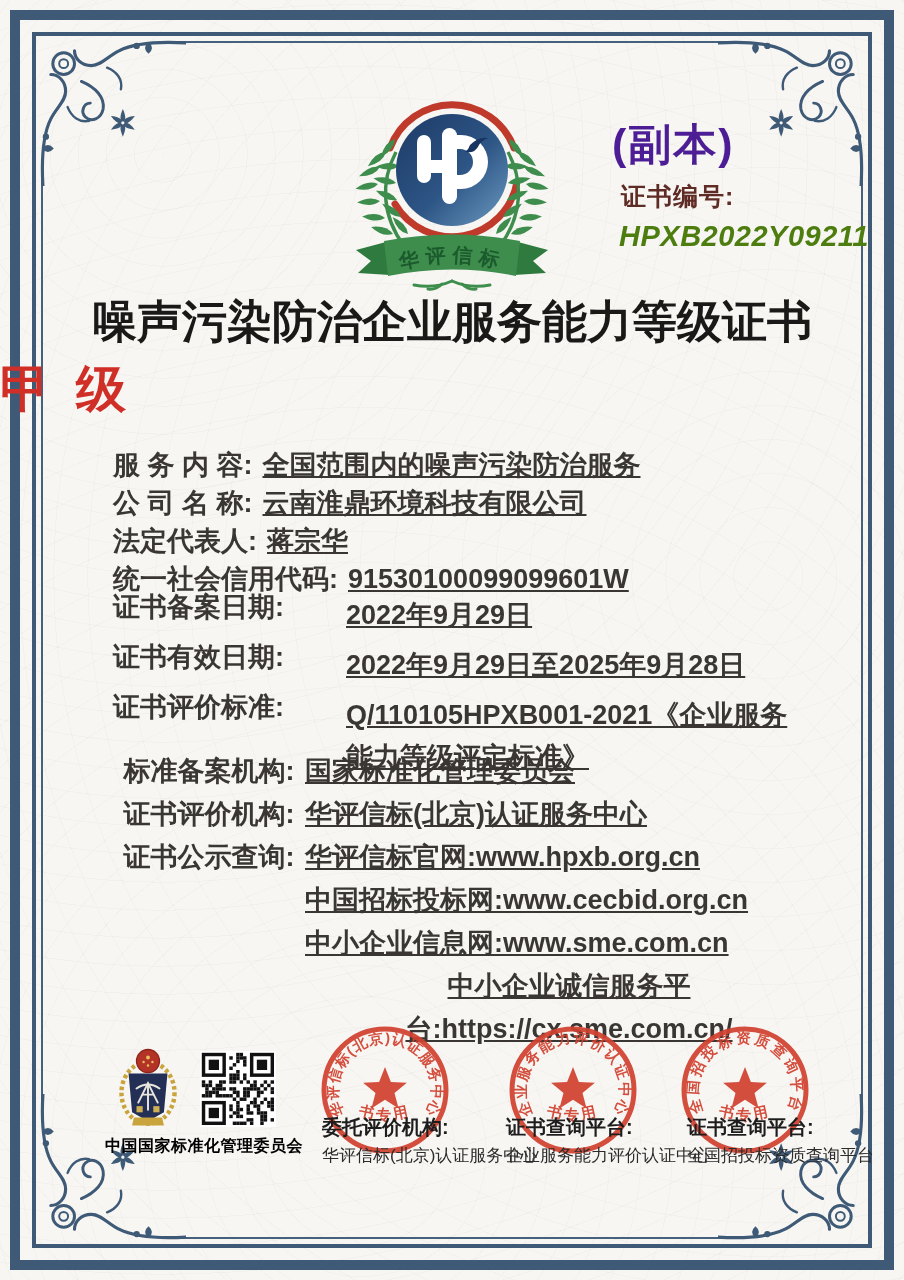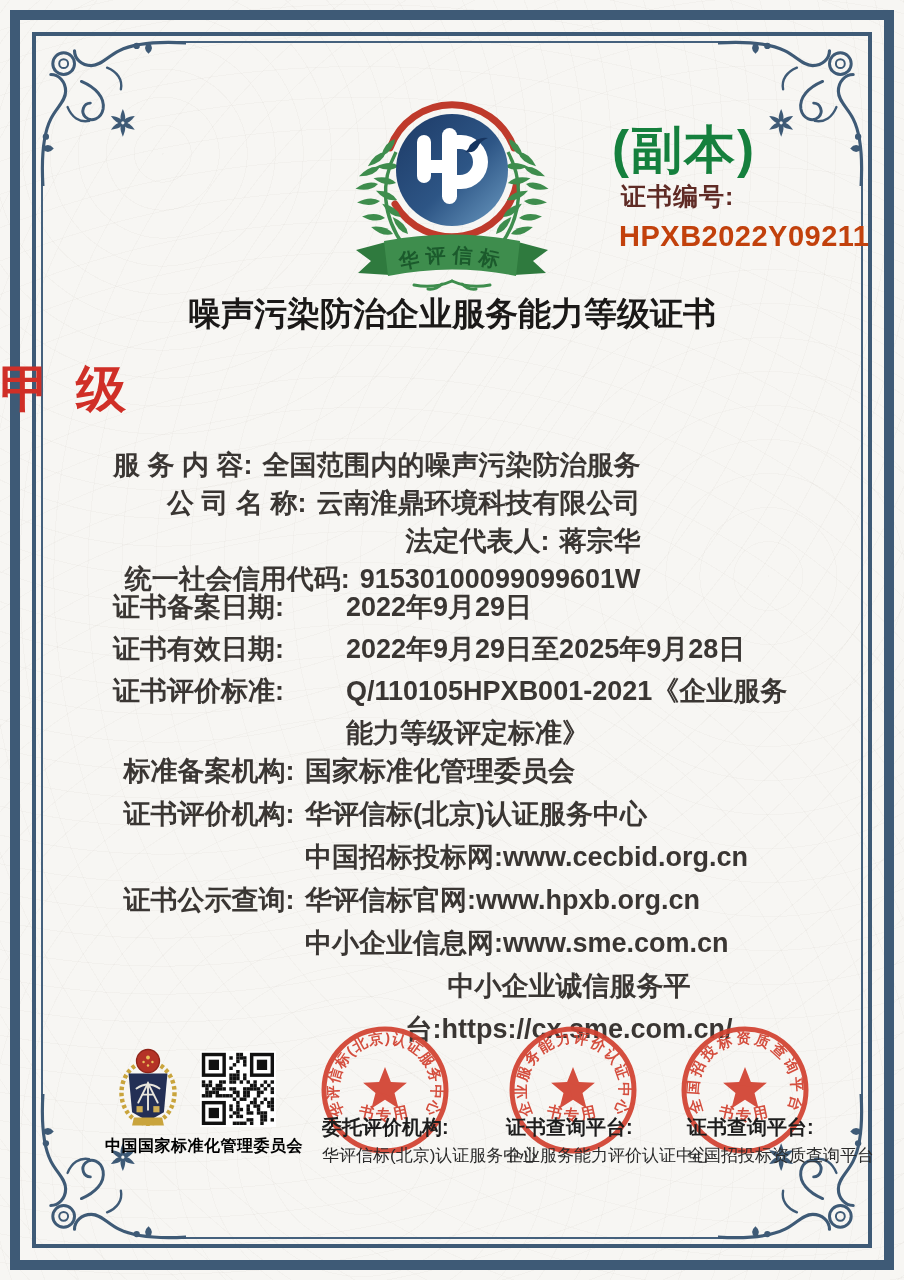--- a/index.html
+++ b/index.html
@@ -20,38 +20,38 @@
   .seg-bottom{bottom:41px;left:168px;right:168px;height:2px;}
   .seg-left{left:41px;top:168px;bottom:168px;width:2px;}
   .seg-right{right:41px;top:168px;bottom:168px;width:2px;}
   .corner{position:absolute;width:148px;height:148px;pointer-events:none;}
   .corner.tl{top:38px;left:38px;}
   .corner.tr{top:38px;right:38px;transform:scaleX(-1);}
   .corner.bl{bottom:38px;left:38px;transform:scaleY(-1);}
   .corner.br{bottom:38px;right:38px;transform:scale(-1,-1);}
   
   .logo{position:absolute;left:346px;top:88px;width:212px;height:206px;}
-  .copy-label{position:absolute;left:612px;top:116px;font-size:51px;font-weight:800;color:#15803d;letter-spacing:2px;}
+  .copy-label{position:absolute;left:612px;top:116px;font-size:43px;font-weight:800;color:#4c1d95;letter-spacing:2px;}
   .cert-no-label{position:absolute;left:621px;top:180px;font-size:25px;font-weight:700;color:#5f2b25;letter-spacing:1px;}
-  .cert-no-value{position:absolute;left:619px;top:220px;font-size:29px;font-weight:700;color:#c2410c;letter-spacing:0.5px;}
+  .cert-no-value{position:absolute;left:619px;top:220px;font-size:29px;font-weight:700;color:#4d7c0f;letter-spacing:0.5px;font-style:italic;}
   .cert-title{position:absolute;top:292px;left:0;width:100%;text-align:center;
-    font-size:33px;font-weight:900;color:#1b1918;letter-spacing:0px;}
+    font-size:45px;font-weight:900;color:#1b1918;letter-spacing:0px;}
   .cert-grade{position:absolute;top:356px;left:0;width:100%;text-align:left;
     font-size:50px;font-weight:900;color:#d02f27;letter-spacing:6px;}
   
   .blk{position:absolute;left:113px;color:#3a3633;font-size:27px;font-weight:700;}
   .blk .row{display:flex;align-items:flex-start;}
   .lab{white-space:pre;flex:0 0 auto;}
-  .val{margin-left:10px;}
+  .val{margin-left:10px;text-decoration:underline;}
   .blk-info{top:446px;}
-  .blk-info .row{line-height:38px;justify-content:flex-end;}
+  .blk-info .row{line-height:38px;}
   .blk-dates{top:586px;width:700px;}
   .blk-dates .row{line-height:42px;gap:41px;}
   .blk-dates .lab{flex:0 0 192px;}
-  .blk-dates .val{margin-left:0;max-width:500px;}
+  .blk-dates .val{margin-left:0;max-width:500px;margin-top:8px;}
   .blk-agency{top:750px;width:720px;}
   .blk-agency .row{line-height:43px;text-align:center;}
   .blk-agency .lab{flex:0 0 192px;}
   .blk-agency .val{margin-left:0;}
   
   .emblem{position:absolute;left:115px;top:1046px;width:66px;height:84px;}
   .qr{position:absolute;left:200px;top:1051px;width:76px;height:76px;}
   .authority-caption{position:absolute;left:96px;top:1136px;width:216px;text-align:center;
     font-size:16px;font-weight:600;color:#000000;letter-spacing:0.5px;}
   .seal{position:absolute;width:150px;height:150px;opacity:0.92;}
@@ -291,26 +291,26 @@
 <div class="blk blk-agency">
   <div class="row">
     <span class="lab">标准备案机构:</span>
     <span class="val">国家标准化管理委员会</span>
   </div>
   <div class="row">
     <span class="lab">证书评价机构:</span>
     <span class="val">华评信标(北京)认证服务中心</span>
   </div>
   <div class="row">
+    <span class="lab">证书公示查询:</span>
+    <span class="val">华评信标官网:www.hpxb.org.cn</span>
+  </div>
+  <div class="row">
     <span class="lab"></span>
     <span class="val">中国招标投标网:www.cecbid.org.cn</span>
-  </div>
-  <div class="row">
-    <span class="lab">证书公示查询:</span>
-    <span class="val">华评信标官网:www.hpxb.org.cn</span>
   </div>
   <div class="row">
     <span class="lab"></span>
     <span class="val">中小企业信息网:www.sme.com.cn</span>
   </div>
   <div class="row">
     <span class="lab"></span>
     <span class="val">中小企业诚信服务平台:https://cx.sme.com.cn/</span>
   </div>
 </div>

